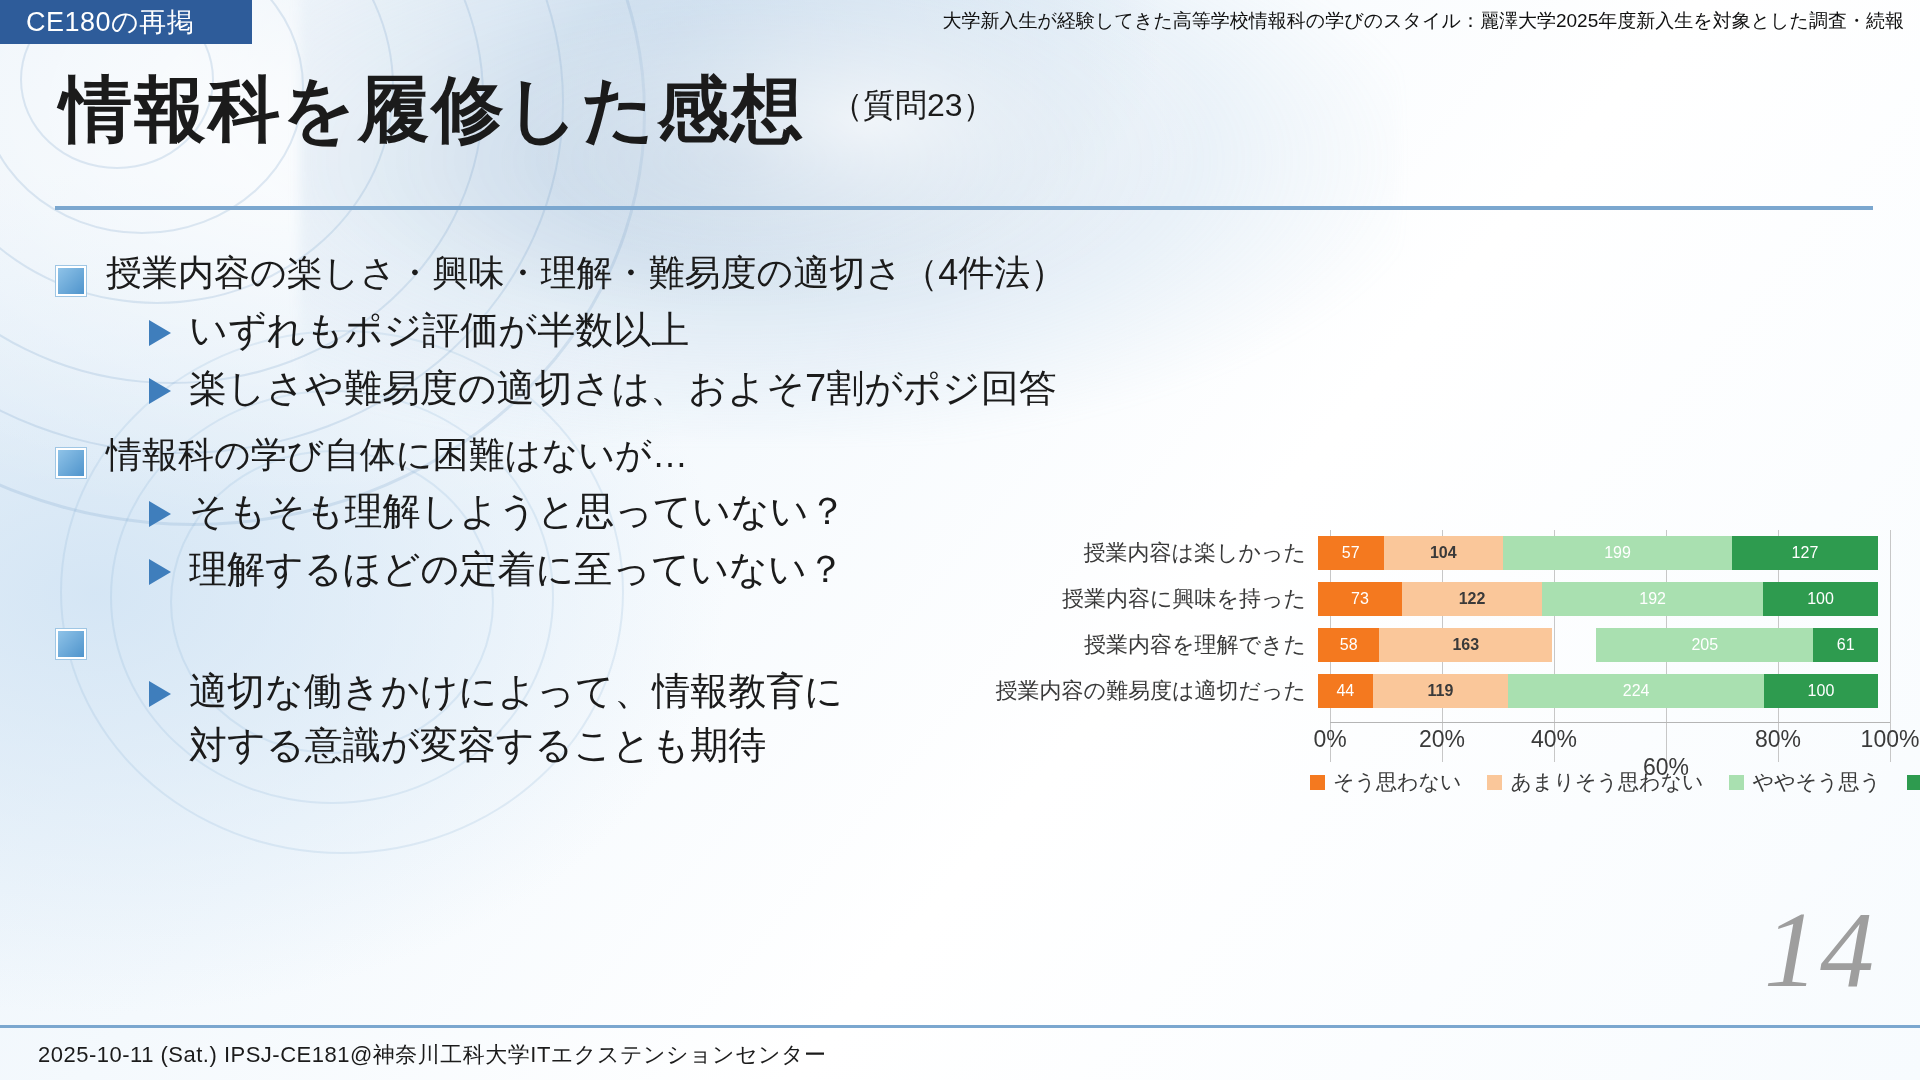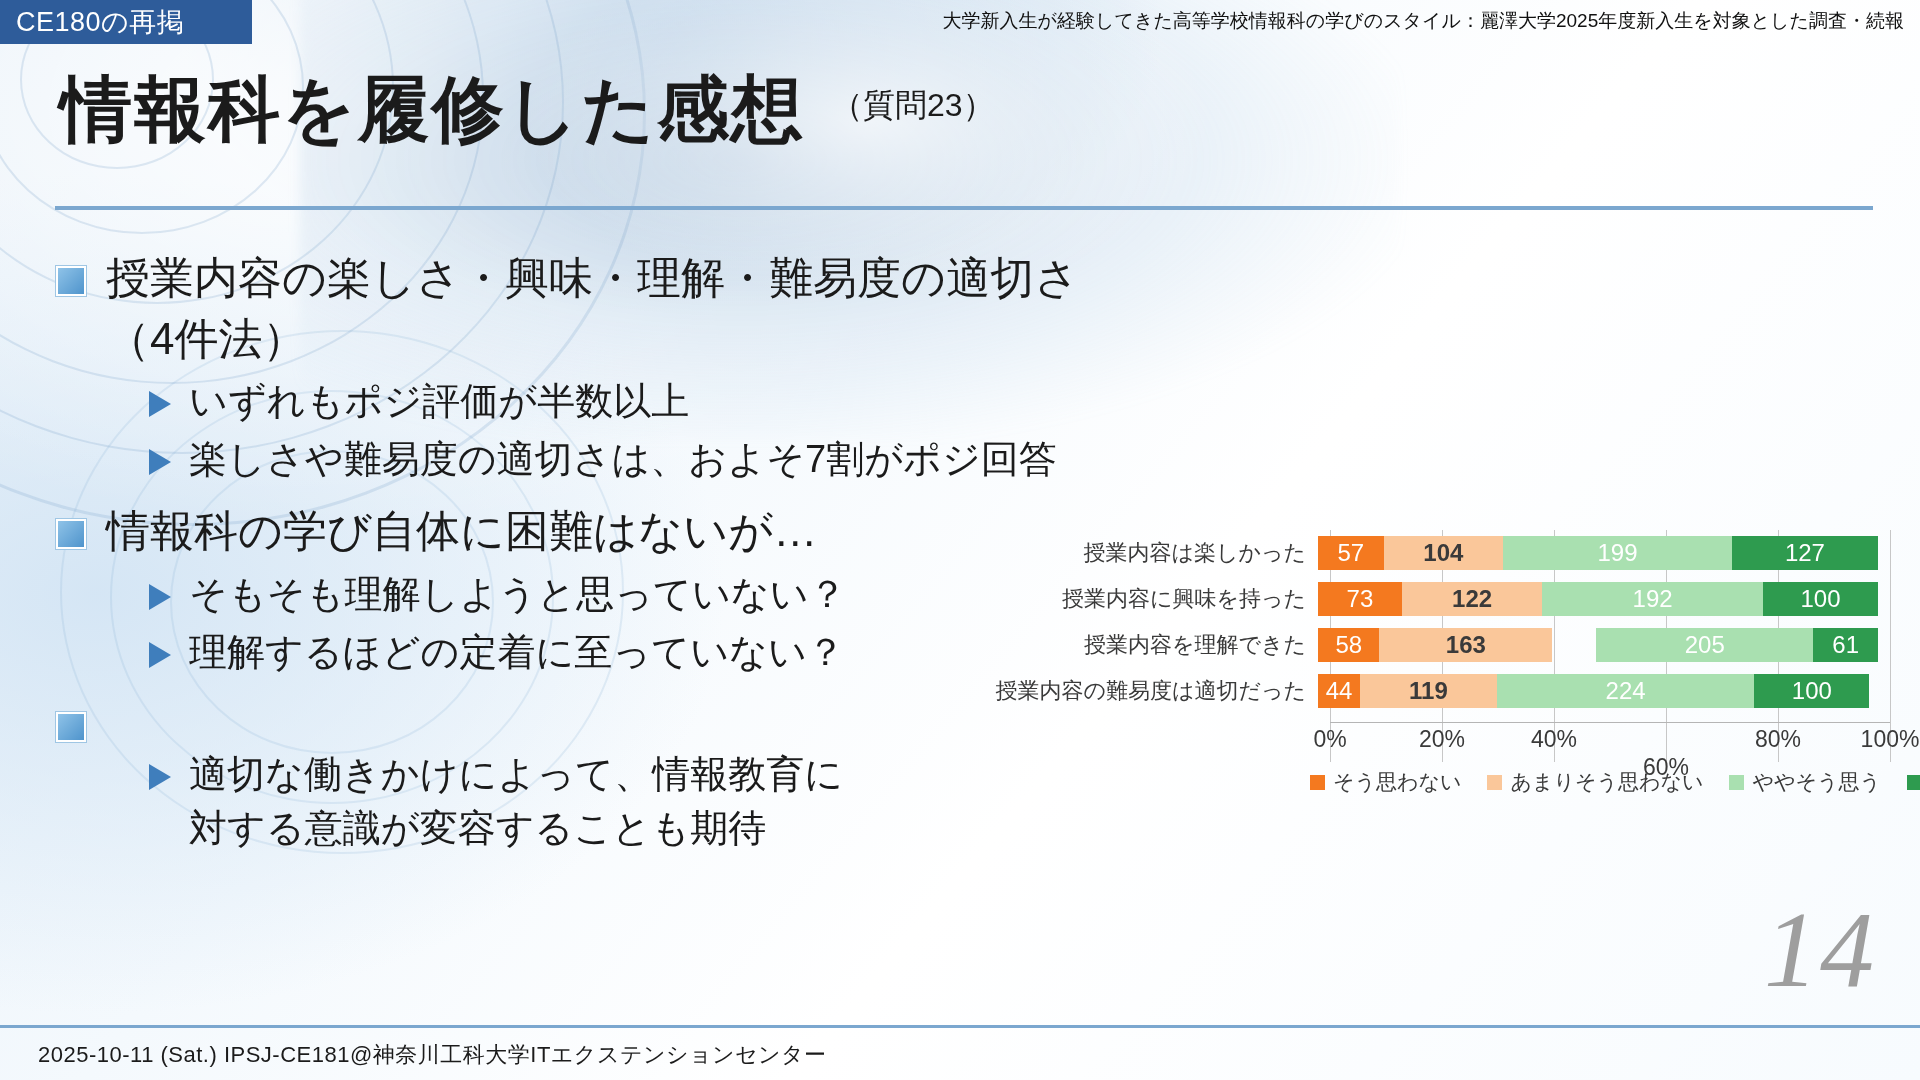--- a/index.html
+++ b/index.html
@@ -54,21 +54,21 @@
   .corner-tag {
     position: absolute;
     left: 0; top: 0;
     width: 252px; height: 44px;
     background: #2e5c9a;
     color: #ffffff;
     font-size: 27px;
     letter-spacing: 0.5px;
     display: flex;
     align-items: center;
-    padding-left: 16px;
+    padding-left: 26px;
     box-sizing: border-box;
   }
   .header-note {
     position: absolute;
     right: 16px; top: 8px;
     font-size: 19px;
     color: #111111;
     letter-spacing: 0px;
     white-space: nowrap;
   }
@@ -109,21 +109,21 @@
   }
   .l1 .sq {
     width: 26px; height: 26px;
     margin: 18px 20px 0 0;
     background: linear-gradient(135deg, #8fc3e8 0%, #4f94cc 100%);
     border: 2px solid #ffffff;
     box-shadow: 0 0 0 1px #9fc6e4;
     flex: 0 0 auto;
   }
   .l1 .txt {
-    font-size: 44px;
+    font-size: 36px;
     color: #1b1b1b;
     line-height: 1.38;
     letter-spacing: 0px;
   }
   .l2 {
     display: flex;
     align-items: flex-start;
     margin: 0 0 4px 66px;
     padding-left: 27px;
   }
@@ -167,21 +167,21 @@
   .cbar {
     position: relative;
     width: 560px;
     height: 34px;
     display: flex;
   }
   .seg {
     display: flex;
     align-items: center;
     justify-content: center;
-    font-size: 24px;
+    font-size: 16px;
     color: #ffffff;
     box-sizing: border-box;
     overflow: hidden;
   }
   .seg.dark { color: #3a3a3a; font-weight: bold; }
   .axis-area {
     position: absolute;
     left: 370px; top: 0;
     width: 560px; height: 232px;
     pointer-events: none;
@@ -349,21 +349,21 @@
           <div class="cbar">
             <div class="seg" style="background: rgb(244, 121, 31); width: 66.694px;">58</div>
             <div class="seg dark" style="background: rgb(250, 199, 154); width: 187.433px;">163</div>
             <div class="seg" style="background: rgb(169, 224, 176); width: 235.729px; margin-left: 44px;">205</div>
             <div class="seg" style="background: rgb(46, 155, 79); width: 70.1437px;">61</div>
           </div>
         </div>
         <div class="crow">
           <div class="clabel">授業内容の難易度は適切だった</div>
           <div class="cbar">
-            <div class="seg" style="background: rgb(244, 121, 31); width: 42px;">44</div>
+            <div class="seg" style="background: rgb(244, 121, 31); width: 55px;">44</div>
             <div class="seg dark" style="background: rgb(250, 199, 154); width: 136.838px;">119</div>
             <div class="seg" style="background: rgb(169, 224, 176); width: 257.577px;">224</div>
             <div class="seg" style="background: rgb(46, 155, 79); width: 114.99px;">100</div>
           </div>
         </div>
       </div>
     <div class="xaxis"></div>
     <div class="xticks">
         <div class="xtick" style="left: 70px;">0%</div>
         <div class="xtick" style="left: 182px;">20%</div>

